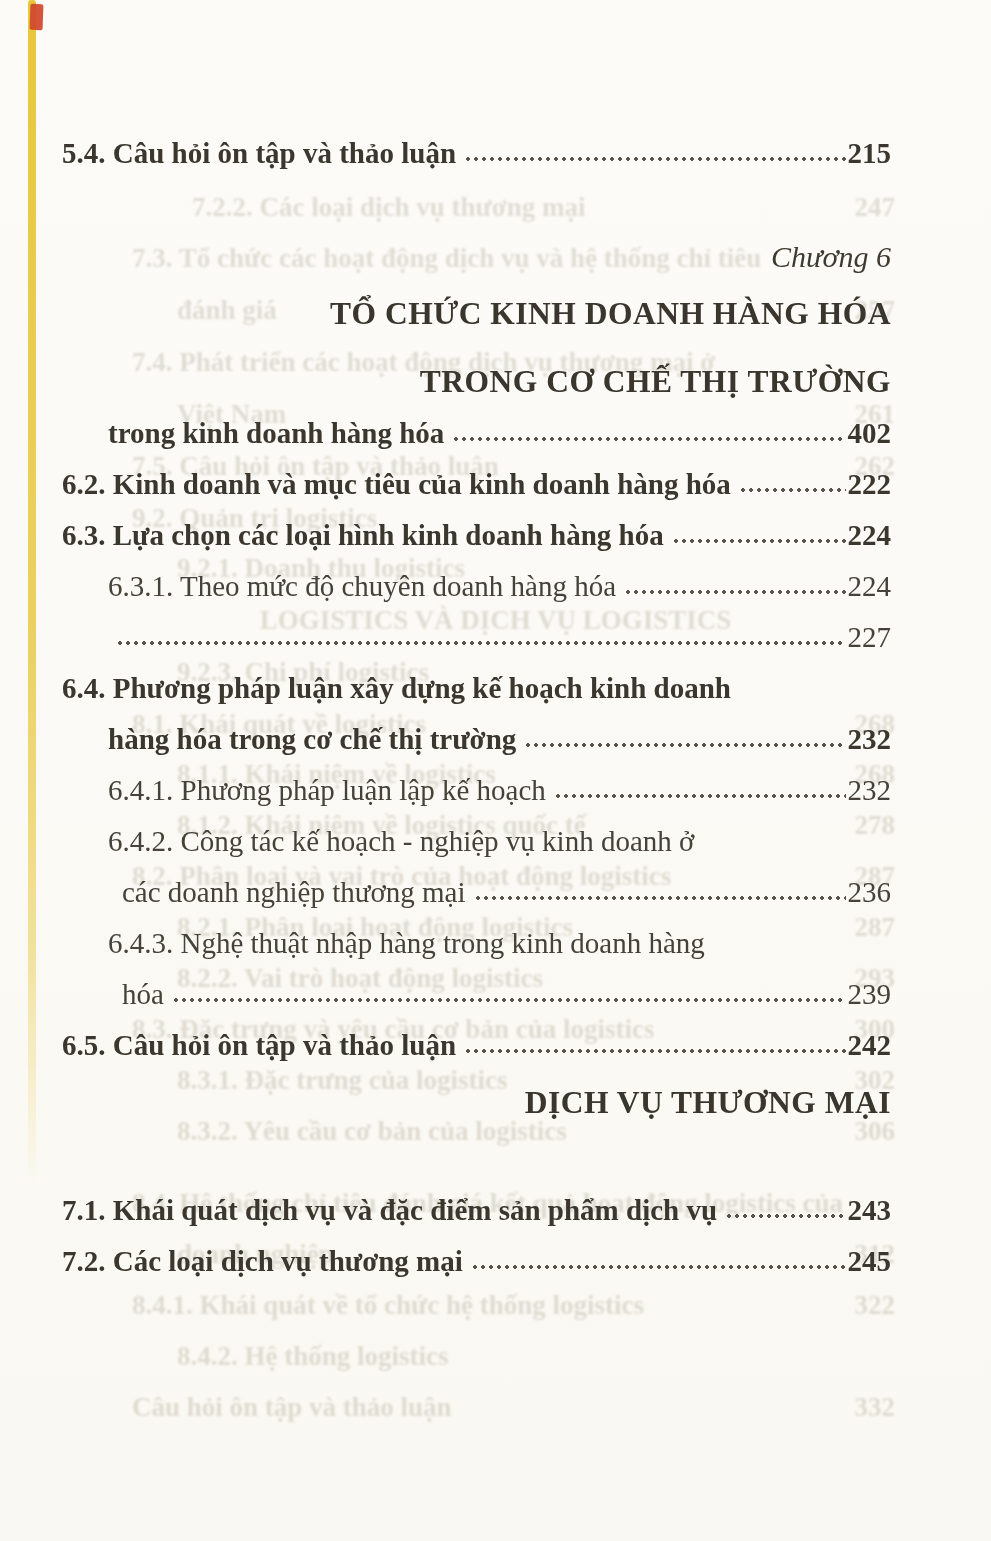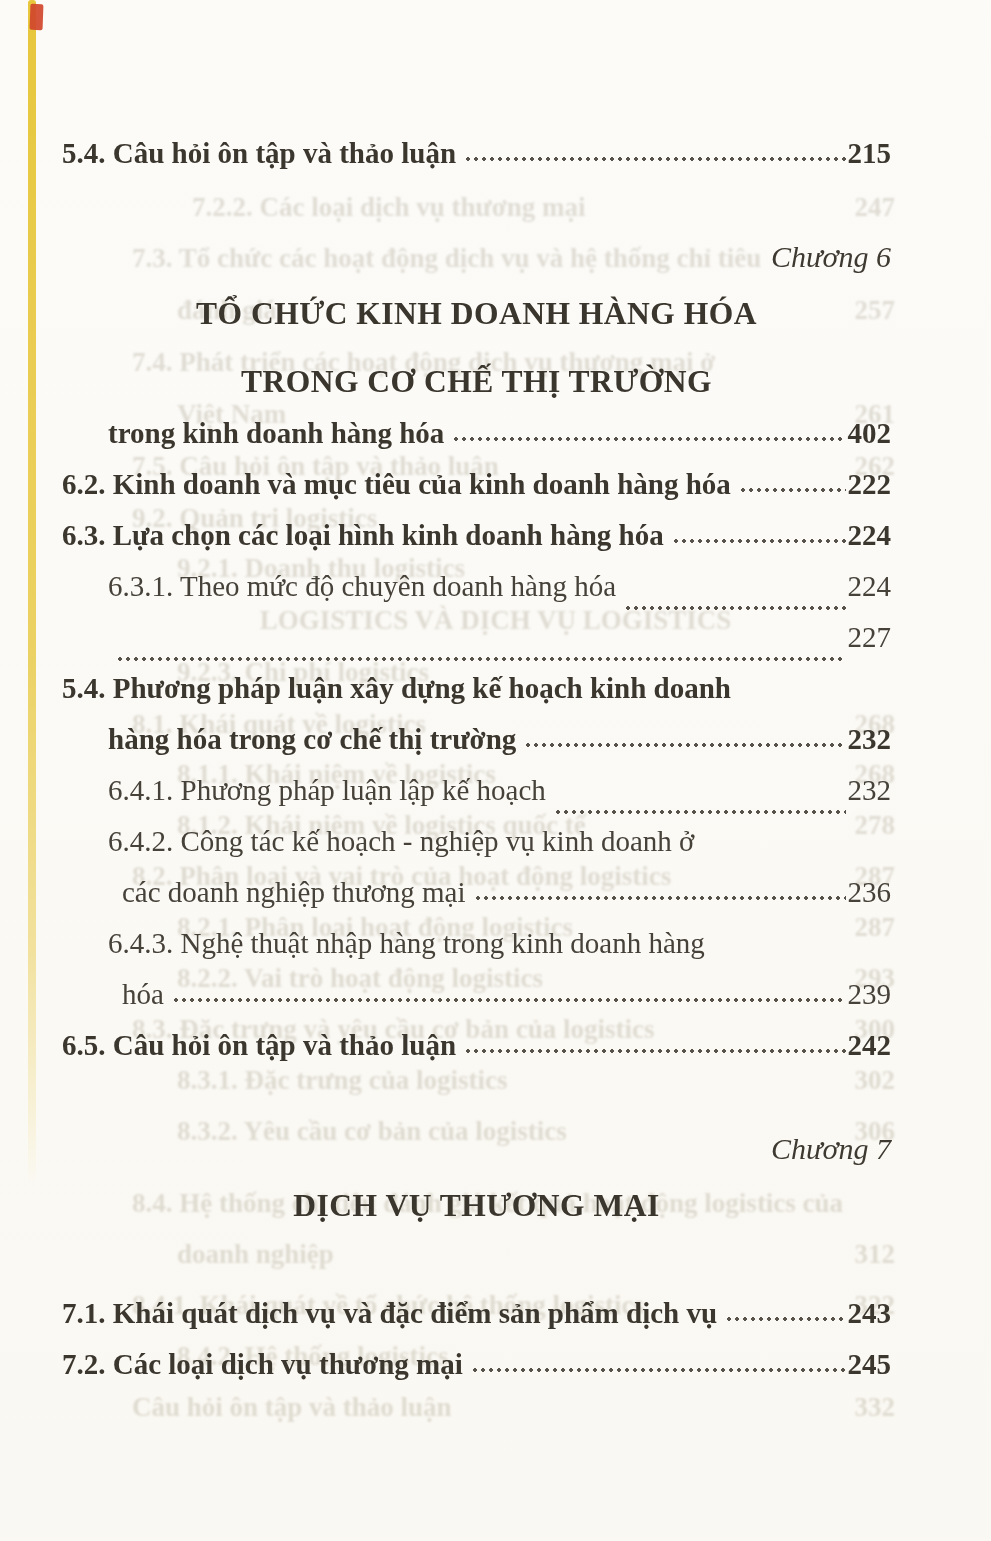--- a/index.html
+++ b/index.html
@@ -29,29 +29,29 @@
   }
   .bt-line.center{ left:0 !important; right:0; justify-content:center; }
   
   .page-inner{ position:relative; z-index:2; padding:128px 100px 0 62px; }
   .row{
     display:flex; align-items:baseline;
     font-size:29px; line-height:51px; color:#403c34;
   }
   .row.main, .row.cont { font-weight:700; color:#3b372e; }
   .row.cont   { padding-left:46px; }
-  .row.sub    { font-weight:400; color:#46423a; padding-left:46px;align-items:flex-end; }
+  .row.sub    { font-weight:400; color:#46423a; padding-left:46px; }
   .row.subcont{ font-weight:400; color:#46423a; padding-left:60px; }
   .gap-large  { margin-top:56px; }
   .chapter-label{
     text-align:right; font-style:italic; font-size:30px; line-height:51px;
     margin-top:52px; color:#3e3a31;
   }
   .chapter-title{
-    text-align:center; font-weight:700; font-size:31.5px; line-height:52px;
+    text-align:right; font-weight:700; font-size:31.5px; line-height:52px;
     letter-spacing:.5px; color:#3a362d; margin-top:6px;
   }
   .chapter-title.tight{ margin-top:16px; }
   .txt{ white-space:pre-wrap; }
   .leader{
     flex:1 1 auto; min-width:14px; height:7px; margin:0 2px 0 8px;
     background-image:radial-gradient(circle,#57524a 1.6px,transparent 2px);
     background-size:8px 8px; background-repeat:repeat-x;
     background-position:left bottom;
   }
@@ -181,21 +181,21 @@
     <div class="row sub">
       <span class="txt">6.3.1. Theo mức độ chuyên doanh hàng hóa</span>
       <span class="leader"></span>
       <span class="page">224</span>
     </div>
     <div class="row sub">
       <span class="leader"></span>
       <span class="page">227</span>
     </div>
     <div class="row main">
-      <span class="txt">5.4. Phương pháp luận xây dựng kế hoạch kinh doanh</span>
+      <span class="txt">6.4. Phương pháp luận xây dựng kế hoạch kinh doanh</span>
     </div>
     <div class="row cont">
       <span class="txt">hàng hóa trong cơ chế thị trường</span>
       <span class="leader"></span>
       <span class="page">232</span>
     </div>
     <div class="row sub">
       <span class="txt">6.4.1. Phương pháp luận lập kế hoạch</span>
       <span class="leader"></span>
       <span class="page">232</span>
@@ -214,21 +214,20 @@
     <div class="row subcont">
       <span class="txt">hóa</span>
       <span class="leader"></span>
       <span class="page">239</span>
     </div>
     <div class="row main">
       <span class="txt">6.5. Câu hỏi ôn tập và thảo luận</span>
       <span class="leader"></span>
       <span class="page">242</span>
     </div>
-    <div class="chapter-label">Chương 7</div>
     <div class="chapter-title">DỊCH VỤ THƯƠNG MẠI</div>
     <div class="row main gap-large">
       <span class="txt">7.1. Khái quát dịch vụ và đặc điểm sản phẩm dịch vụ</span>
       <span class="leader"></span>
       <span class="page">243</span>
     </div>
     <div class="row main">
       <span class="txt">7.2. Các loại dịch vụ thương mại</span>
       <span class="leader"></span>
       <span class="page">245</span>

